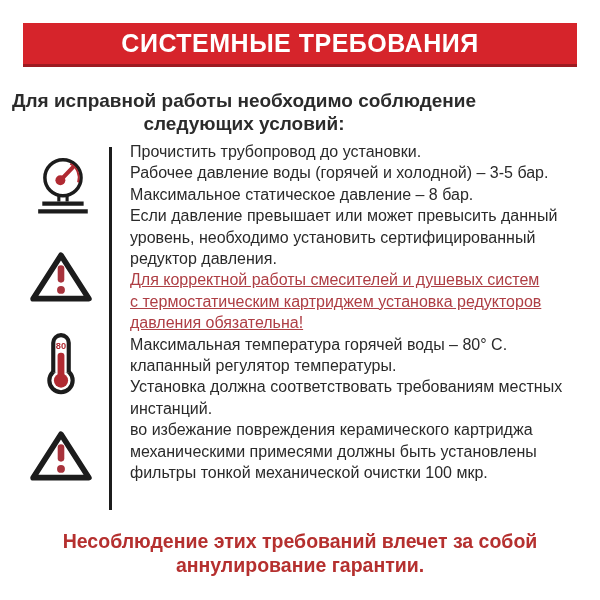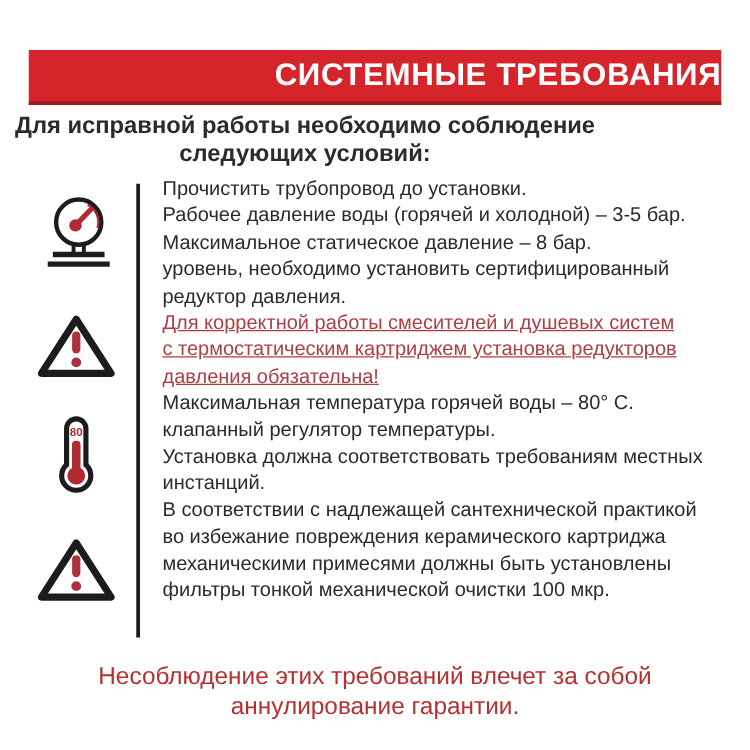--- a/index.html
+++ b/index.html
@@ -4,24 +4,24 @@
 <style>
   html,body{margin:0;padding:0;}
   body{
     width:600px;height:600px;
     background:#ffffff;
     font-family:"Liberation Sans","DejaVu Sans",sans-serif;
     position:relative;
     overflow:hidden;
   }
   .banner{
-    position:absolute;left:23px;top:40px;width:554px;height:41px;
+    position:absolute;left:23px;top:23px;width:554px;height:41px;
     background:#d6242b;
     border-bottom:3px solid #9d1b21;
-    display:flex;align-items:center;justify-content:flex-end;
+    display:flex;align-items:center;justify-content:center;
   }
   .banner-title{
     color:#ffffff;font-size:25px;font-weight:bold;letter-spacing:.5px;
     white-space:nowrap;
   }
   .subtitle{
     position:absolute;left:0;top:89px;width:488px;
     text-align:center;color:#2b2b2b;
     font-size:19px;font-weight:bold;line-height:23px;
   }
@@ -33,21 +33,21 @@
   }
   .req-text{
     position:absolute;left:130px;top:141px;width:460px;
     color:#2a2a2a;font-size:16px;line-height:21.4px;
   }
   .line{white-space:nowrap;}
   .line.alert{color:#ae3e44;text-decoration:underline;}
   .footer{
     position:absolute;left:0;top:529px;width:600px;
     text-align:center;color:#b5302f;
-    font-size:19.5px;font-weight:normal;line-height:24px;
+    font-size:19.5px;font-weight:bold;line-height:24px;
   }
 </style>
 </head>
 <body>
 
 <div class="banner">
   <span class="banner-title">СИСТЕМНЫЕ ТРЕБОВАНИЯ</span>
 </div>
 
 <div class="subtitle">
@@ -88,30 +88,30 @@
   </svg>
 
 </div>
 
 <div class="divider"></div>
 
 <div class="req-text">
   <div class="line">Прочистить трубопровод до установки.</div>
   <div class="line">Рабочее давление воды (горячей и холодной) – 3-5 бар.</div>
   <div class="line">Максимальное статическое давление – 8 бар.</div>
+  <div class="line">Если давление превышает или может превысить данный</div>
   <div class="line">уровень, необходимо установить сертифицированный</div>
   <div class="line">редуктор давления.</div>
   <div class="line alert">Для корректной работы смесителей и душевых систем</div>
   <div class="line alert">с термостатическим картриджем установка редукторов</div>
   <div class="line alert">давления обязательна!</div>
   <div class="line">Максимальная температура горячей воды – 80° C.</div>
   <div class="line">клапанный регулятор температуры.</div>
   <div class="line">Установка должна соответствовать требованиям местных</div>
   <div class="line">инстанций.</div>
-  <div class="line">В соответствии с надлежащей сантехнической практикой</div>
   <div class="line">во избежание повреждения керамического картриджа</div>
   <div class="line">механическими примесями должны быть установлены</div>
   <div class="line">фильтры тонкой механической очистки 100 мкр.</div>
 </div>
 
 <div class="footer">
   <div>Несоблюдение этих требований влечет за собой</div>
   <div>аннулирование гарантии.</div>
 </div>
 

